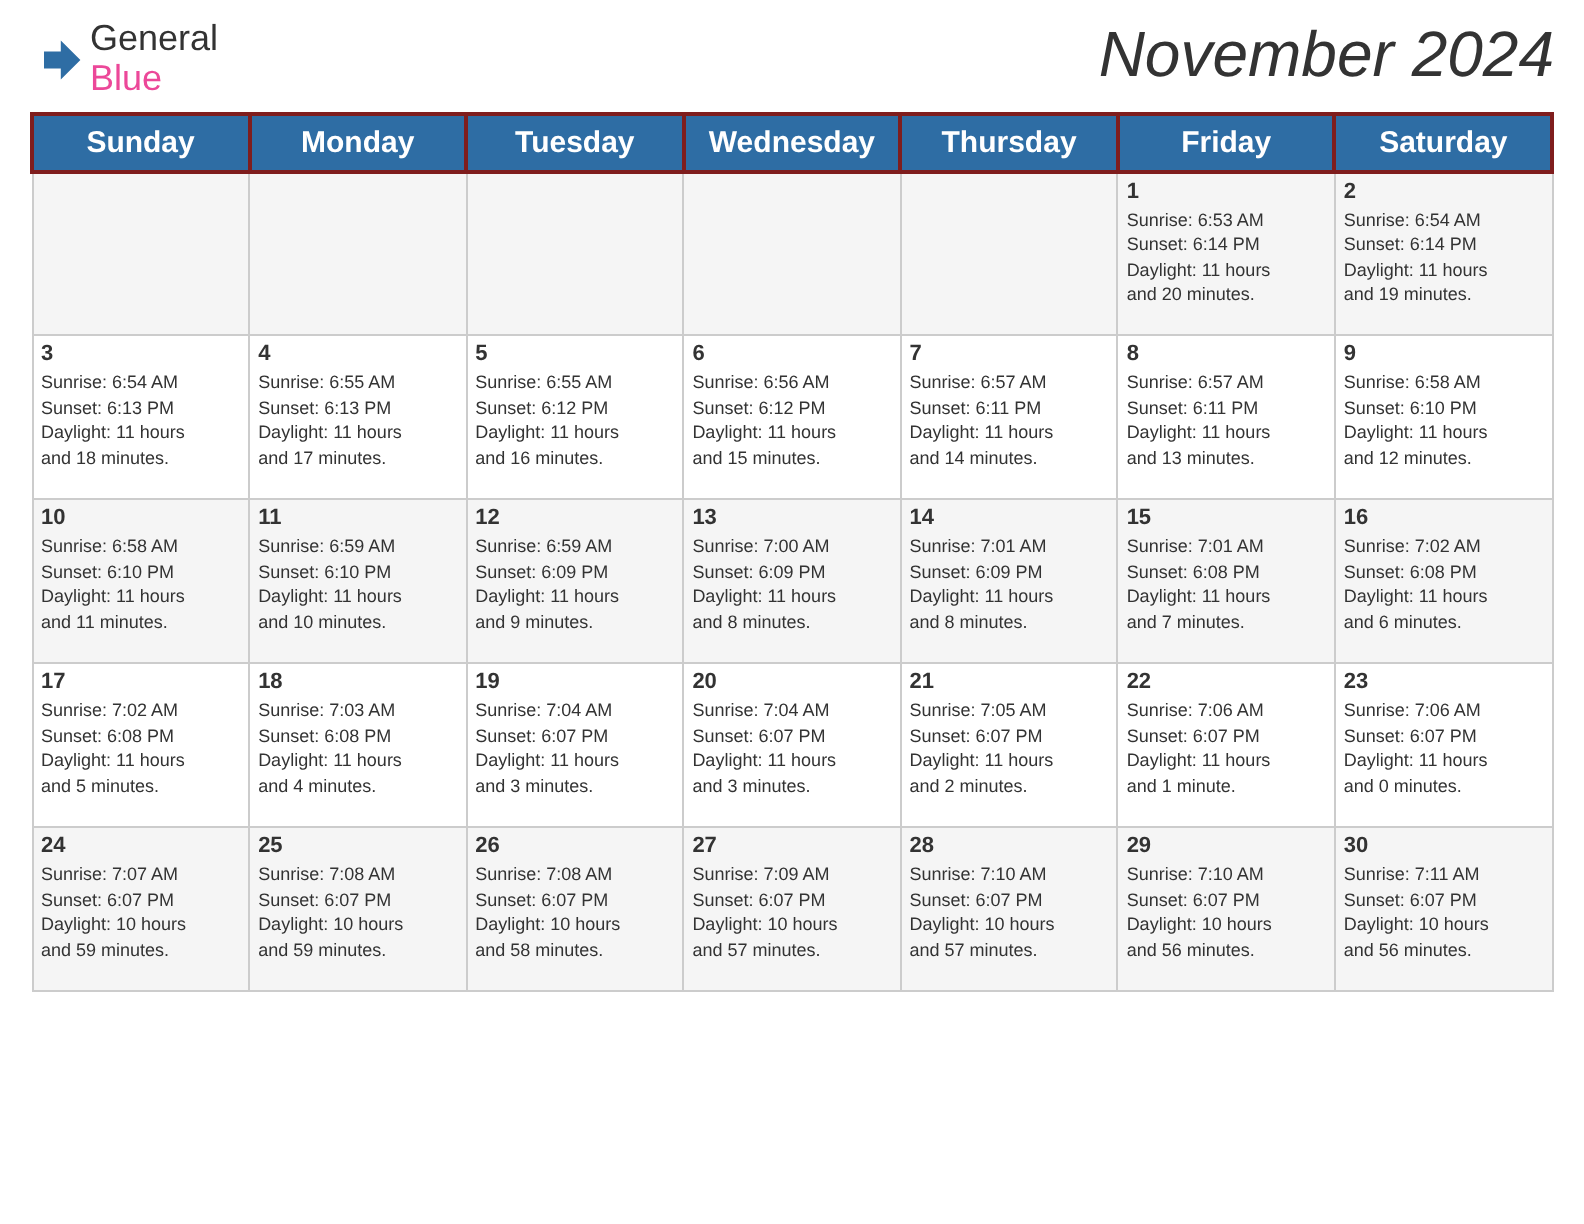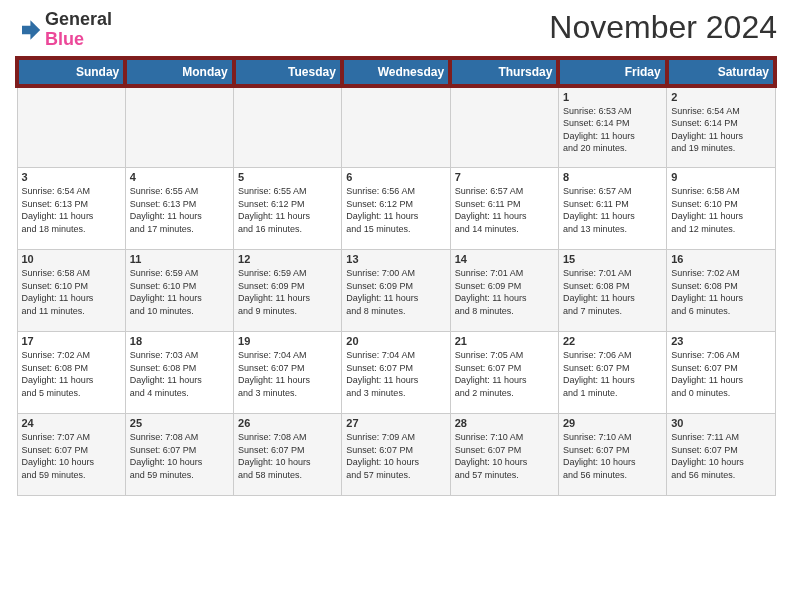--- a/index.html
+++ b/index.html
@@ -20,56 +20,57 @@
       justify-content: space-between;
       margin-bottom: 6px;
     }
     .logo {
       display: flex;
       align-items: center;
       gap: 0;
     }
     .logo-text {
       font-size: 18px;
-      font-weight: bold;
+      font-weight: normal;
       color: #333;
       line-height: 1.1;
     }
     .logo-text .blue { color: #ec4899; }
     .logo-icon {
       width: 28px;
       height: 28px;
       margin-right: 2px;
     }
     .title-block {
       text-align: right;
     }
     .month-title {
       font-size: 32px;
       font-weight: normal;
       color: #333;
       line-height: 1.1;
+      font-style: italic;
     }
     .location {
       font-size: 14px;
       color: #555;
     }
     table {
       width: 100%;
       border-collapse: collapse;
       table-layout: fixed;
     }
     thead tr th {
       background-color: #2e6da4;
       color: #fff;
-      font-size: 12px;
+      font-size: 15px;
       font-weight: bold;
       padding: 5px 4px;
-      text-align: right;
-      border: 4px solid #7f1d1d;
+      text-align: center;
+      border: 2px solid #7f1d1d;
     }
     tbody tr td {
       border: 1px solid #ccc;
       vertical-align: top;
       padding: 3px 4px;
       font-size: 9.2px;
       color: #333;
       height: 82px;
       background: #fff;
     }

